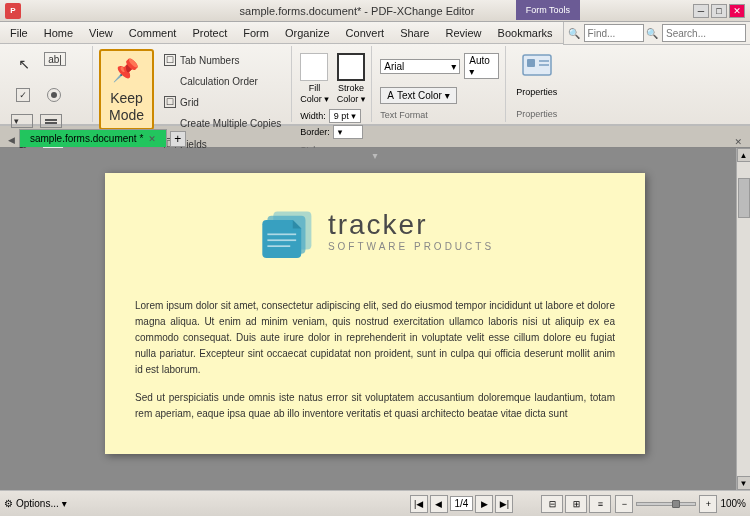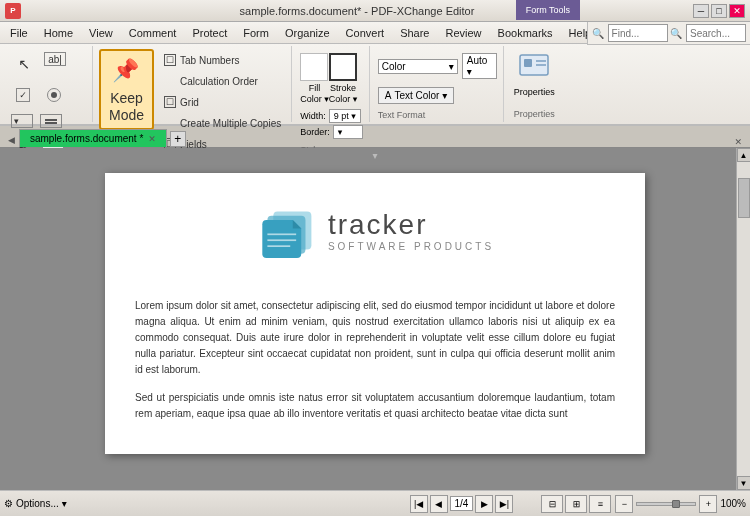--- a/index.html
+++ b/index.html
@@ -262,21 +262,21 @@
     .scroll-arrow {
       width: 14px; height: 14px;
       background: #d0cdc8;
       border: 1px solid #999;
       display: flex; align-items: center; justify-content: center;
       font-size: 8px; cursor: pointer;
     }
 
     
     .page {
-      background: #ffffff;
+      background: #fef9c3;
       width: 540px;
       margin-top: 12px;
       padding: 20px 30px;
       box-shadow: 2px 2px 8px rgba(0,0,0,0.4);
       flex-shrink: 0;
     }
 
     
     .tracker-logo {
       display: flex;
@@ -377,21 +377,21 @@
     <div class="title-btn">─</div>
     <div class="title-btn">□</div>
     <div class="title-btn close">✕</div>
   </div>
 </div>
 
 <div style="position:absolute;top:22px;right:0;display:flex;align-items:center;background:#f0ede8;border-left:1px solid #bbb;border-bottom:1px solid #bbb;padding:2px 4px;gap:3px;z-index:10;">
   <div style="font-size:10px;color:#555;">🔍</div>
   <input class="find-input" style="width: 60px; height: 18px; border: 1px solid rgb(153, 153, 153); padding: 0px 3px; font-size: 10px;" placeholder="Find...">
   <div style="font-size:10px;color:#555;">🔍</div>
-  <input class="find-input" style="width: 60px; height: 18px; border: 1px solid rgb(153, 153, 153); padding: 0px 3px; font-size: 10px;" placeholder="Search...">
+  <input class="find-input" style="width: 84px; height: 18px; border: 1px solid rgb(153, 153, 153); padding: 0px 3px; font-size: 10px;" placeholder="Search...">
 </div>
 
 <div class="menu-bar" style="position:relative;">
   <div class="menu-item">File</div>
   <div class="menu-item">Home</div>
   <div class="menu-item">View</div>
   <div class="menu-item">Comment</div>
   <div class="menu-item">Protect</div>
   <div class="menu-item">Form</div>
   <div class="menu-item">Organize</div>
@@ -478,21 +478,21 @@
         <div class="small-tool-btn">
           <div class="checkbox-icon">☐</div>
           <span>Fields</span>
         </div>
       </div>
     </div>
     <div class="toolbar-section-label">Tools</div>
   </div>
 
   <div class="style-section">
-    <div style="display:flex;flex:1;align-items:flex-start;padding-top:4px;">
+    <div style="display:flex;gap:8px;flex:1;align-items:flex-start;padding-top:4px;">
 
       <div style="display:flex;flex-direction:column;align-items:center;gap:2px;cursor:pointer;">
         <div style="width:28px;height:28px;border:1px solid #bbb;background:white;"></div>
         <div style="font-size:9px;text-align:center;line-height:1.2;">Fill<br>Color ▾</div>
       </div>
 
       <div style="display:flex;flex-direction:column;align-items:center;gap:2px;cursor:pointer;">
         <div style="width:28px;height:28px;border:2px solid #333;background:white;"></div>
         <div style="font-size:9px;text-align:center;line-height:1.2;">Stroke<br>Color ▾</div>
       </div>
@@ -507,21 +507,21 @@
         <span>Border:</span>
         <div style="background:white;border:1px solid #999;padding:1px 4px;font-size:9px;min-width:30px;">  ▾</div>
       </div>
     </div>
     <div class="toolbar-section-label">Style</div>
   </div>
 
   <div class="text-format-section">
     <div style="display:flex;gap:4px;align-items:center;padding-top:4px;">
       <div class="font-dropdown">
-        <span>Color</span>
+        <span>Arial</span>
         <span>▾</span>
       </div>
       <div style="background:white;border:1px solid #999;padding:1px 4px;font-size:10px;width:35px;">
         <span>Auto</span> ▾
       </div>
     </div>
     <div style="display:flex;align-items:center;gap:3px;padding-top:4px;">
       <div class="text-color-btn">
         <span style="font-size:10px;">A</span>
         <span>Text Color ▾</span>

